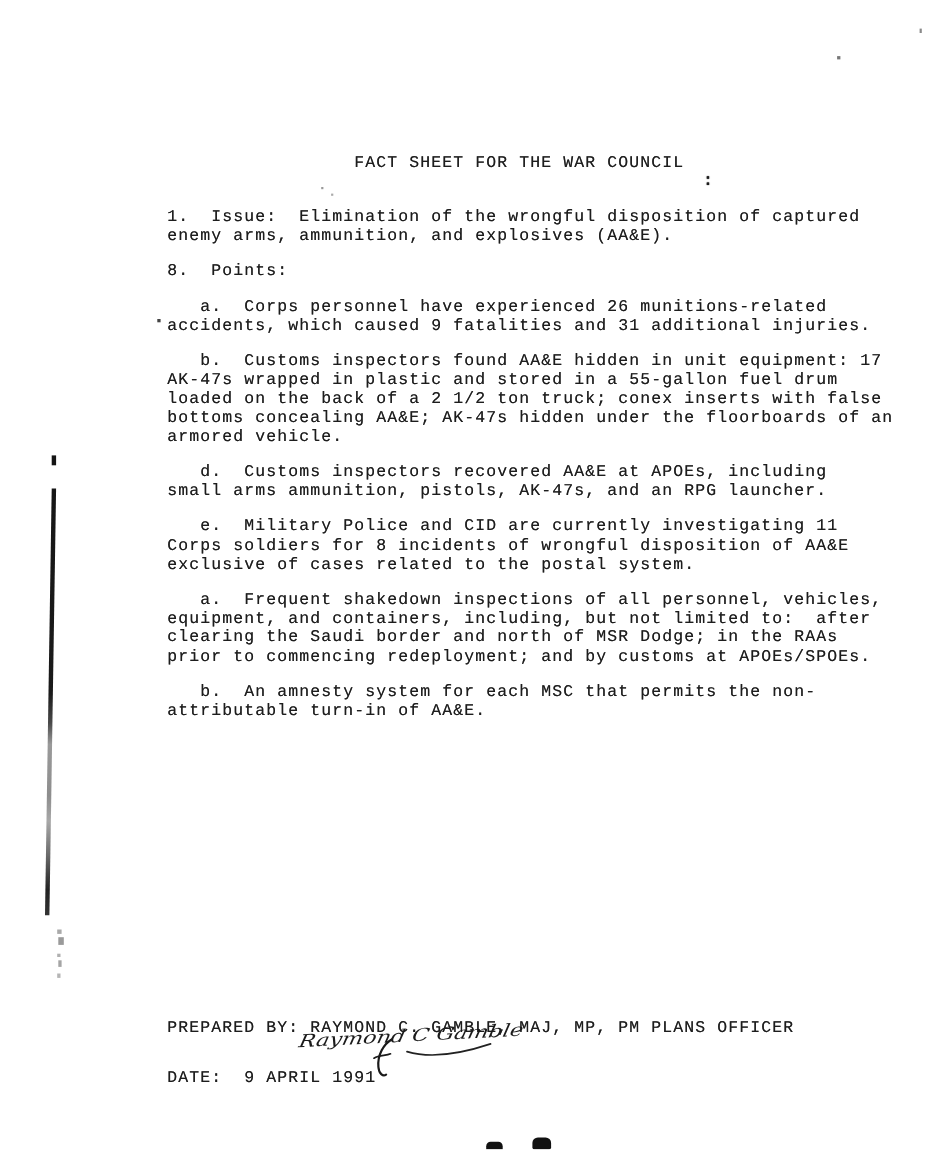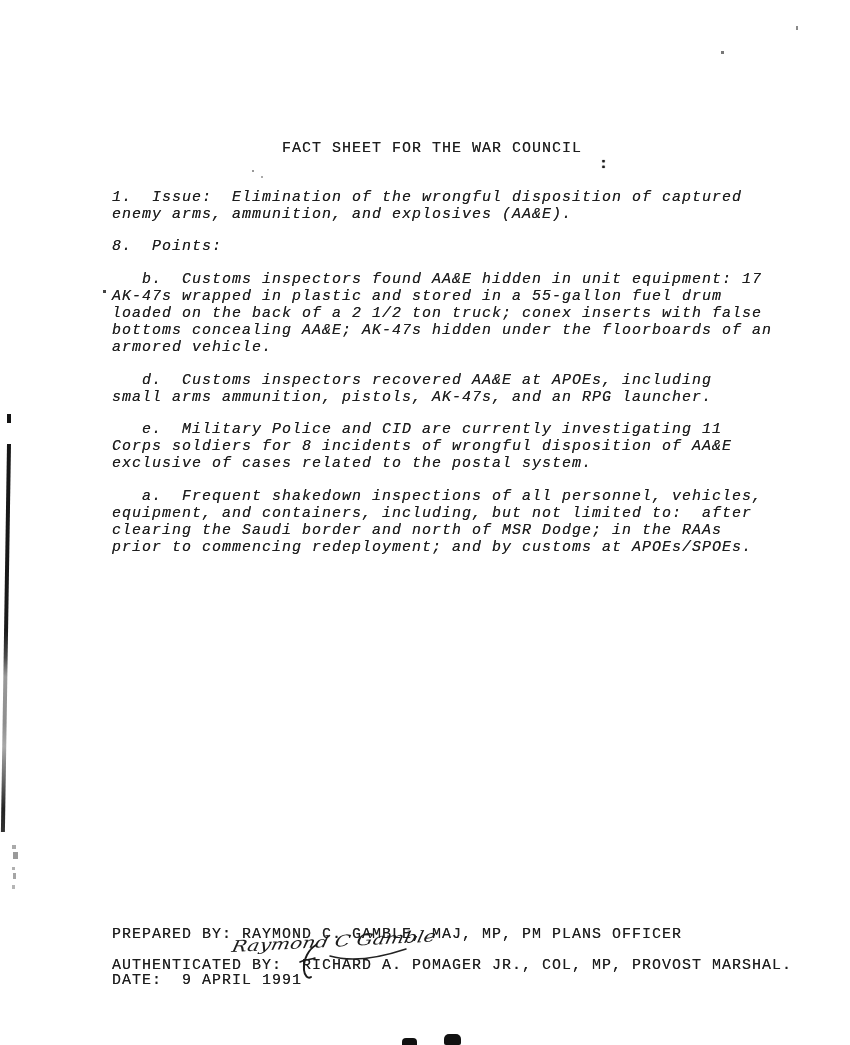--- a/index.html
+++ b/index.html
@@ -1,26 +1,26 @@
 <!DOCTYPE html>
 <html><head>
 <meta charset="utf-8">
 <style>
   html,body{margin:0;padding:0;background:#ffffff;}
   .page{
     position:relative;width:798px;height:1045px;background:#ffffff;overflow:hidden;
-    font-family:"Liberation Mono","DejaVu Sans Mono",monospace;color:#1d1d1d;
+    font-family:"Liberation Mono","DejaVu Sans Mono",monospace;color:#1d1d1d;margin-left:40px;
   }
   .txt{
     font-size:15px;line-height:17.2px;letter-spacing:1px;white-space:pre;
     text-shadow:0 0 0.5px rgba(25,25,25,0.7);
   }
   .title{position:absolute;top:140px;left:112px;width:640px;text-align:center;}
   .stray-colon{position:absolute;left:599px;top:156px;font-weight:bold;text-shadow:0 0 1px #000;}
-  .docbody{position:absolute;top:189px;left:112px;width:680px;font-style:italic;}
+  .docbody{position:absolute;top:189px;left:112px;width:680px;}
   .para{margin:0 0 15px 0;}
   .footer-line{position:absolute;left:112px;}
   .f1{top:926px;} .f2{top:957px;} .f3{top:972px;}
   .signature{
     position:absolute;left:232px;top:937px;
     font-family:"DejaVu Serif","Liberation Serif",serif;font-style:italic;font-size:16px;
     color:#1b1b1b;white-space:pre;
     transform:skewX(-14deg) rotate(-3deg) scaleX(1.25);transform-origin:0 50%;
   }
   .sig-flourish{position:absolute;left:328px;top:946px;}
@@ -50,38 +50,41 @@
 
 <div class="page">
 
   <div class="title txt">FACT SHEET FOR THE WAR COUNCIL</div>
   <div class="stray-colon txt">:</div>
 
   <div class="docbody">
     <div class="para txt">1.  Issue:  Elimination of the wrongful disposition of captured
 enemy arms, ammunition, and explosives (AA&amp;E).</div>
     <div class="para txt">8.  Points:</div>
+    <div class="para txt">   a.  Corps personnel have experienced 26 munitions-related
+accidents, which caused 9 fatalities and 31 additional injuries.</div>
     <div class="para txt">   b.  Customs inspectors found AA&amp;E hidden in unit equipment: 17
 AK-47s wrapped in plastic and stored in a 55-gallon fuel drum
 loaded on the back of a 2 1/2 ton truck; conex inserts with false
 bottoms concealing AA&amp;E; AK-47s hidden under the floorboards of an
 armored vehicle.</div>
     <div class="para txt">   d.  Customs inspectors recovered AA&amp;E at APOEs, including
 small arms ammunition, pistols, AK-47s, and an RPG launcher.</div>
     <div class="para txt">   e.  Military Police and CID are currently investigating 11
 Corps soldiers for 8 incidents of wrongful disposition of AA&amp;E
 exclusive of cases related to the postal system.</div>
     <div class="para txt">   a.  Frequent shakedown inspections of all personnel, vehicles,
 equipment, and containers, including, but not limited to:  after
 clearing the Saudi border and north of MSR Dodge; in the RAAs
 prior to commencing redeployment; and by customs at APOEs/SPOEs.</div>
+    <div class="para txt">   b.  An amnesty system for each MSC that permits the non-
+attributable turn-in of AA&amp;E.</div>
   </div>
 
   <div class="footer-line f1 txt">PREPARED BY: RAYMOND C. GAMBLE, MAJ, MP, PM PLANS OFFICER</div>
-  <div class="footer-line f2 txt">AUTHENTICATED BY:  RICHARD A. POMAGER JR., COL, MP, PROVOST MARSHAL.</div>
   <div class="footer-line f3 txt">DATE:  9 APRIL 1991</div>
 
   <div class="signature">Raymond C Gamble</div>
 
   <svg class="sig-flourish" width="82" height="16" viewBox="0 0 82 16">
     <path d="M2,10 C22,16 48,13 78,3" stroke="#222222" stroke-width="1.5" fill="none" stroke-linecap="round"></path>
   </svg>
 
   <svg class="sig-stroke" width="24" height="38" viewBox="0 0 24 38">
     <path d="M20,2 C13,6 7,16 8,27 C8.5,33 12,36 15,34" stroke="#1a1a1a" stroke-width="2" fill="none" stroke-linecap="round"></path>

